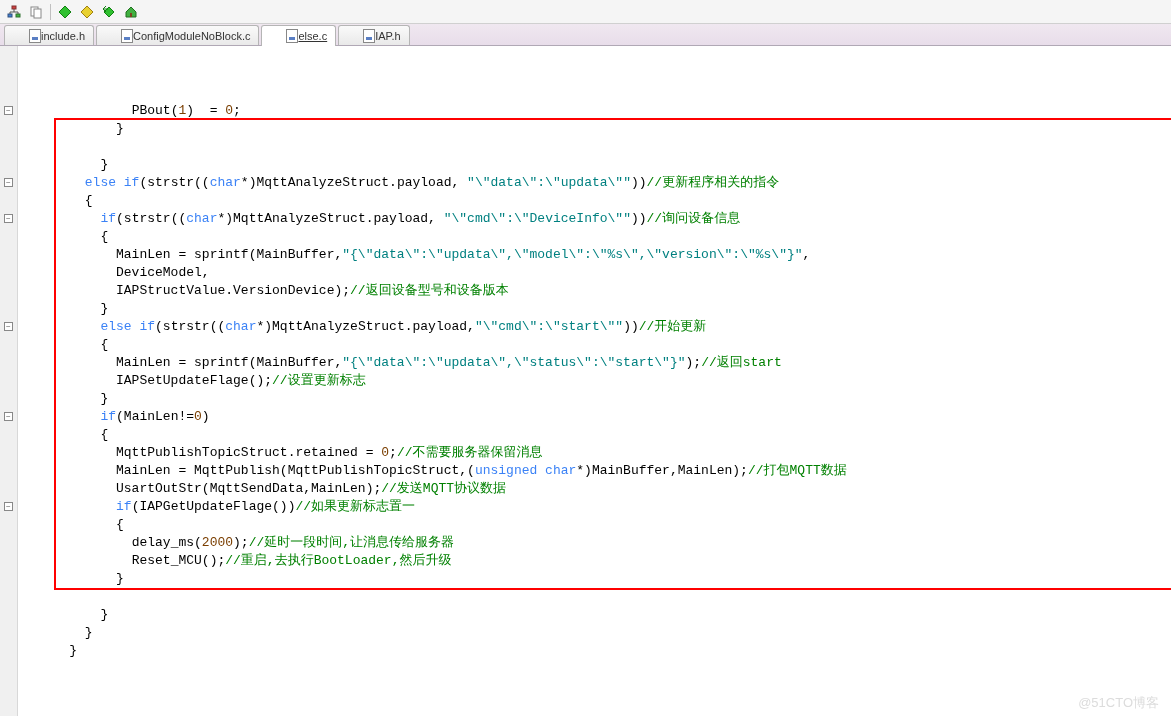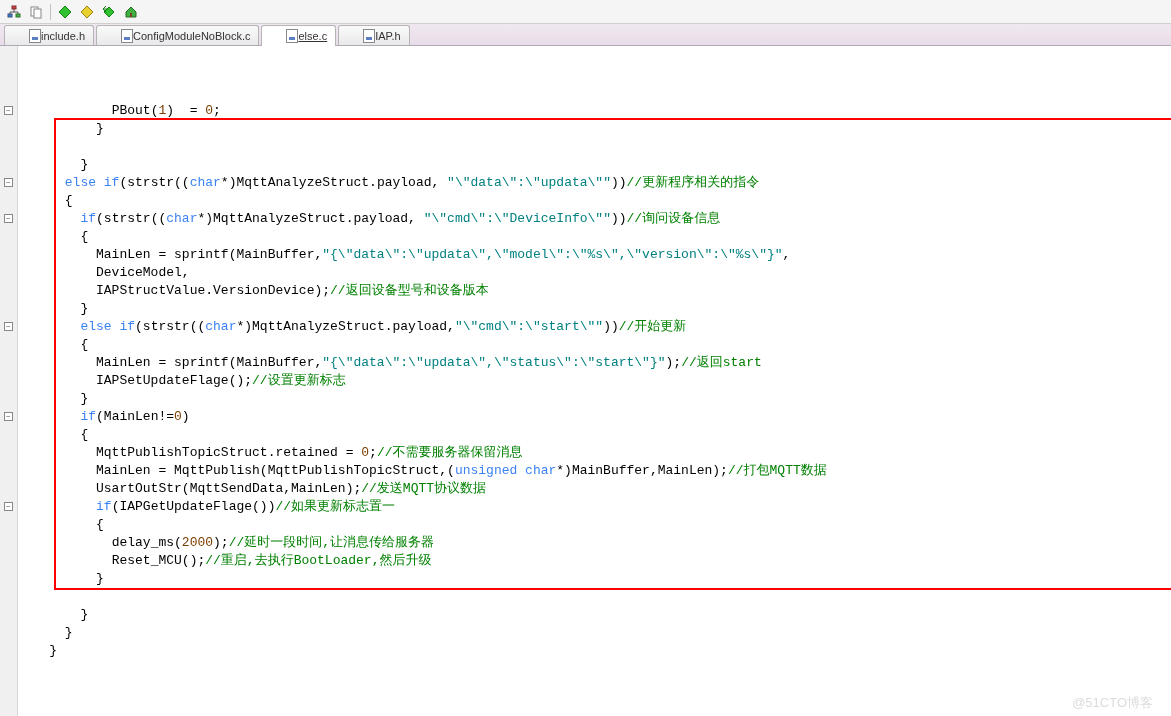--- a/index.html
+++ b/index.html
@@ -102,34 +102,34 @@
 .code-area {
   flex: 1;
   padding: 2px 0 0 0;
   white-space: pre;
   line-height: 18px;
   position: relative;
   overflow: hidden;
 }
 .code-line {
   height: 18px;
-  padding-left: 0;
+  padding-left: 20px;
 }
 .red-box {
   position: absolute;
   border: 2px solid #ff0000;
   pointer-events: none;
 }
 .kw { color: #3b82f6; }
 .str { color: #008080; }
 .cmt { color: #008000; }
 .num { color: #7a3e00; }
 .watermark {
   position: absolute;
-  right: 18px;
+  right: 12px;
   bottom: 4px;
   color: #dcdcdc;
   font-family: sans-serif;
   font-size: 13px;
 }
 </style>
 </head>
 <body>
 
 <div class="toolbar">

